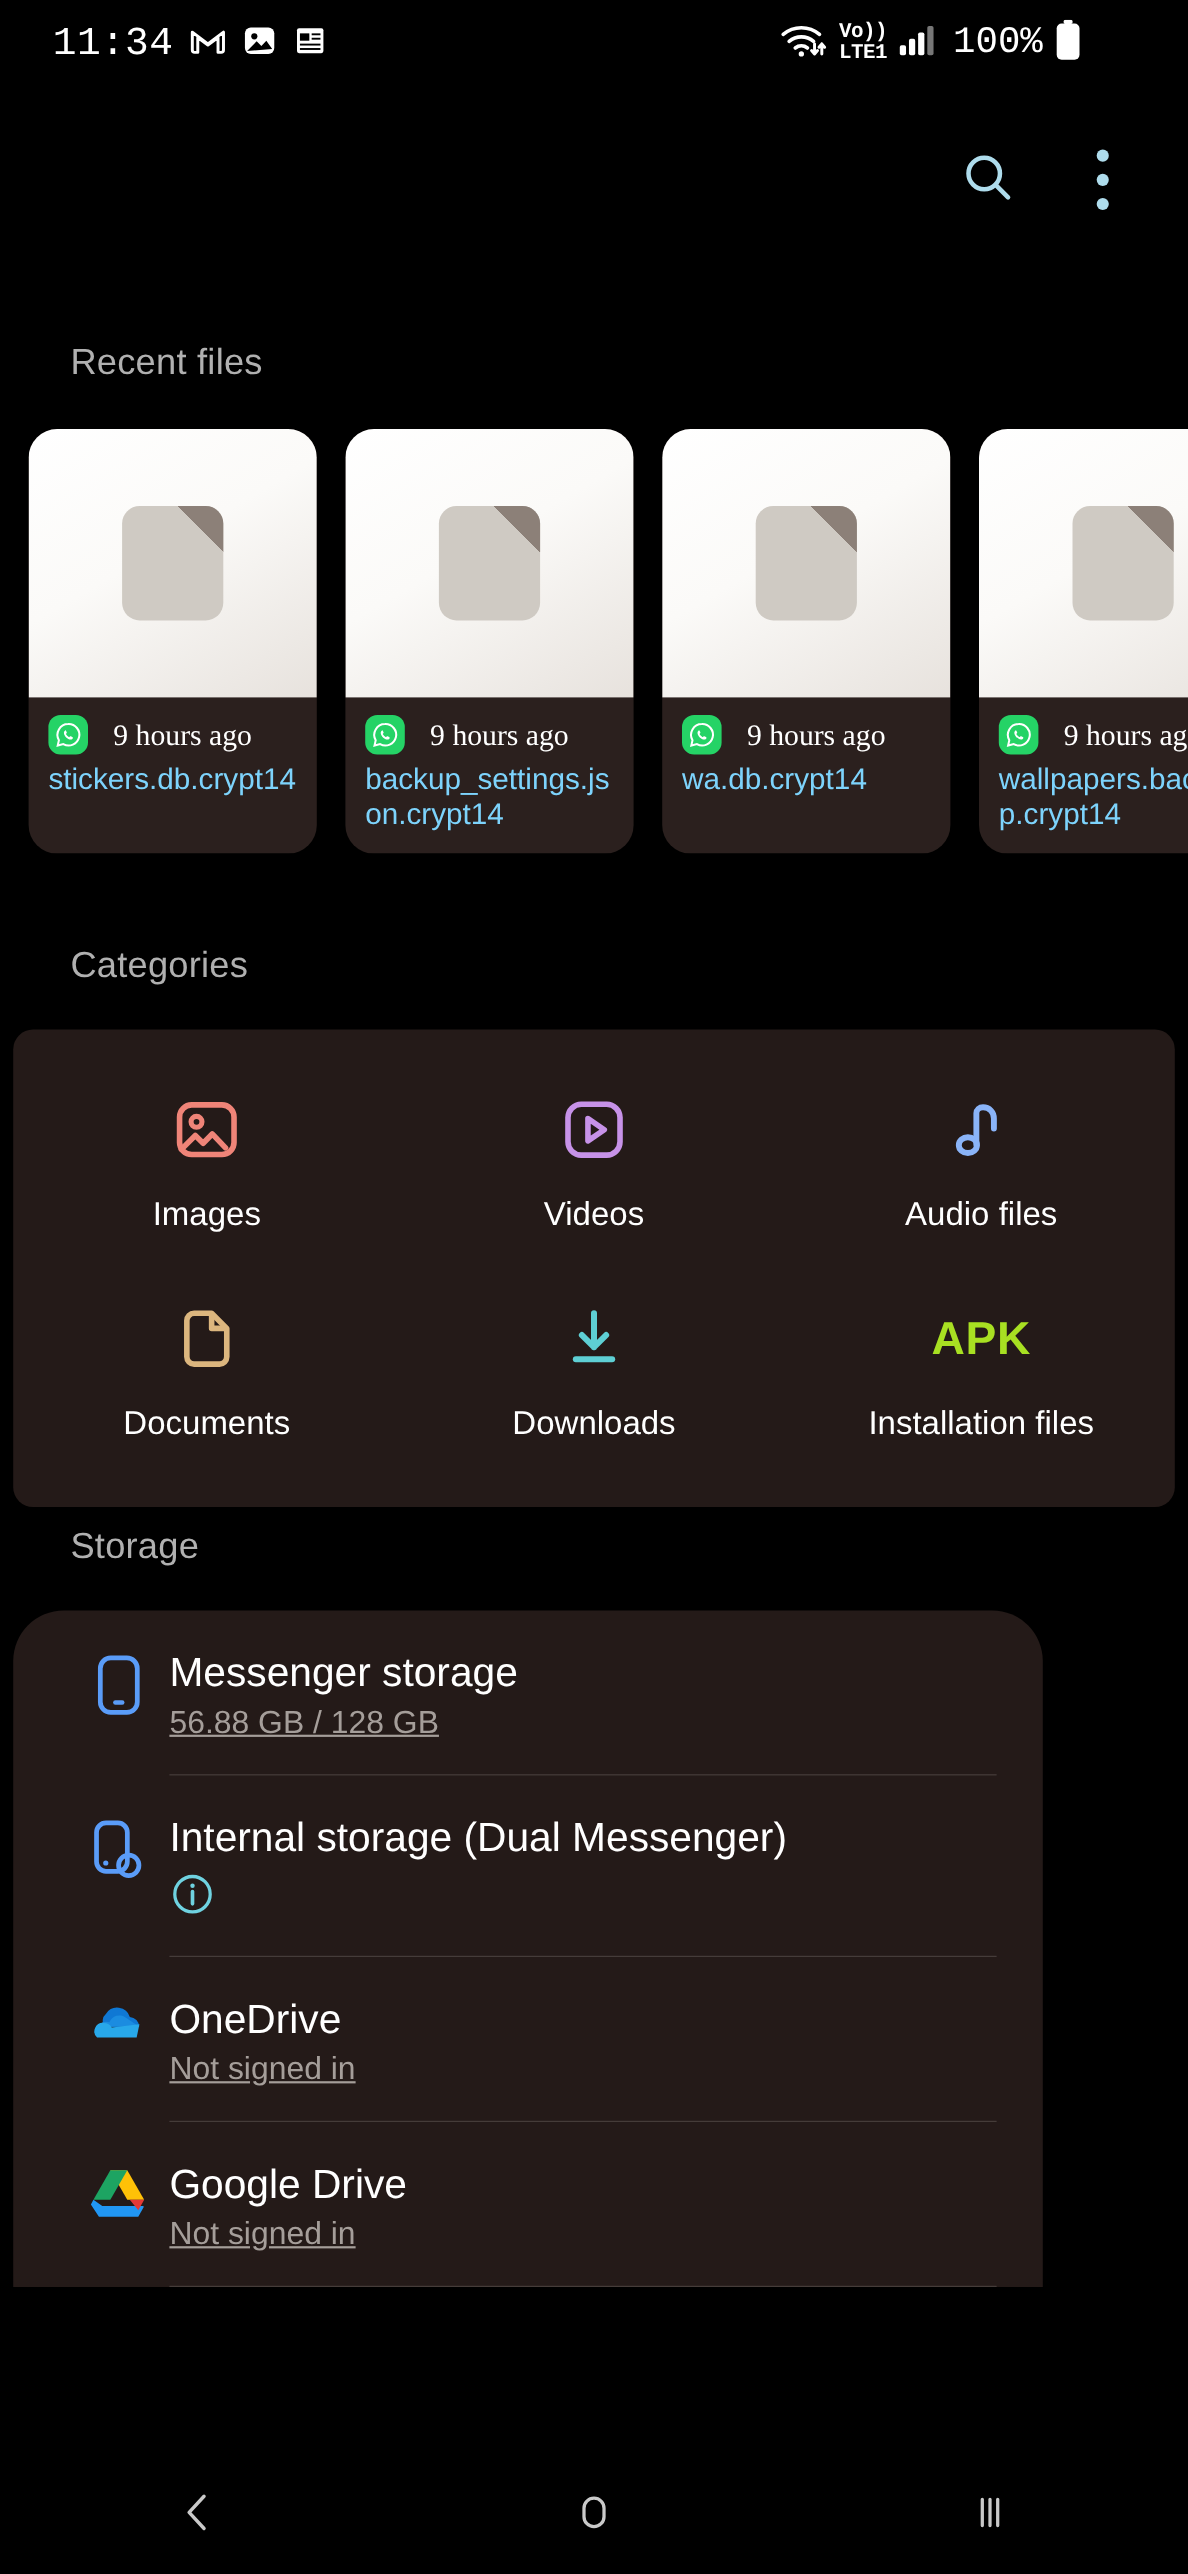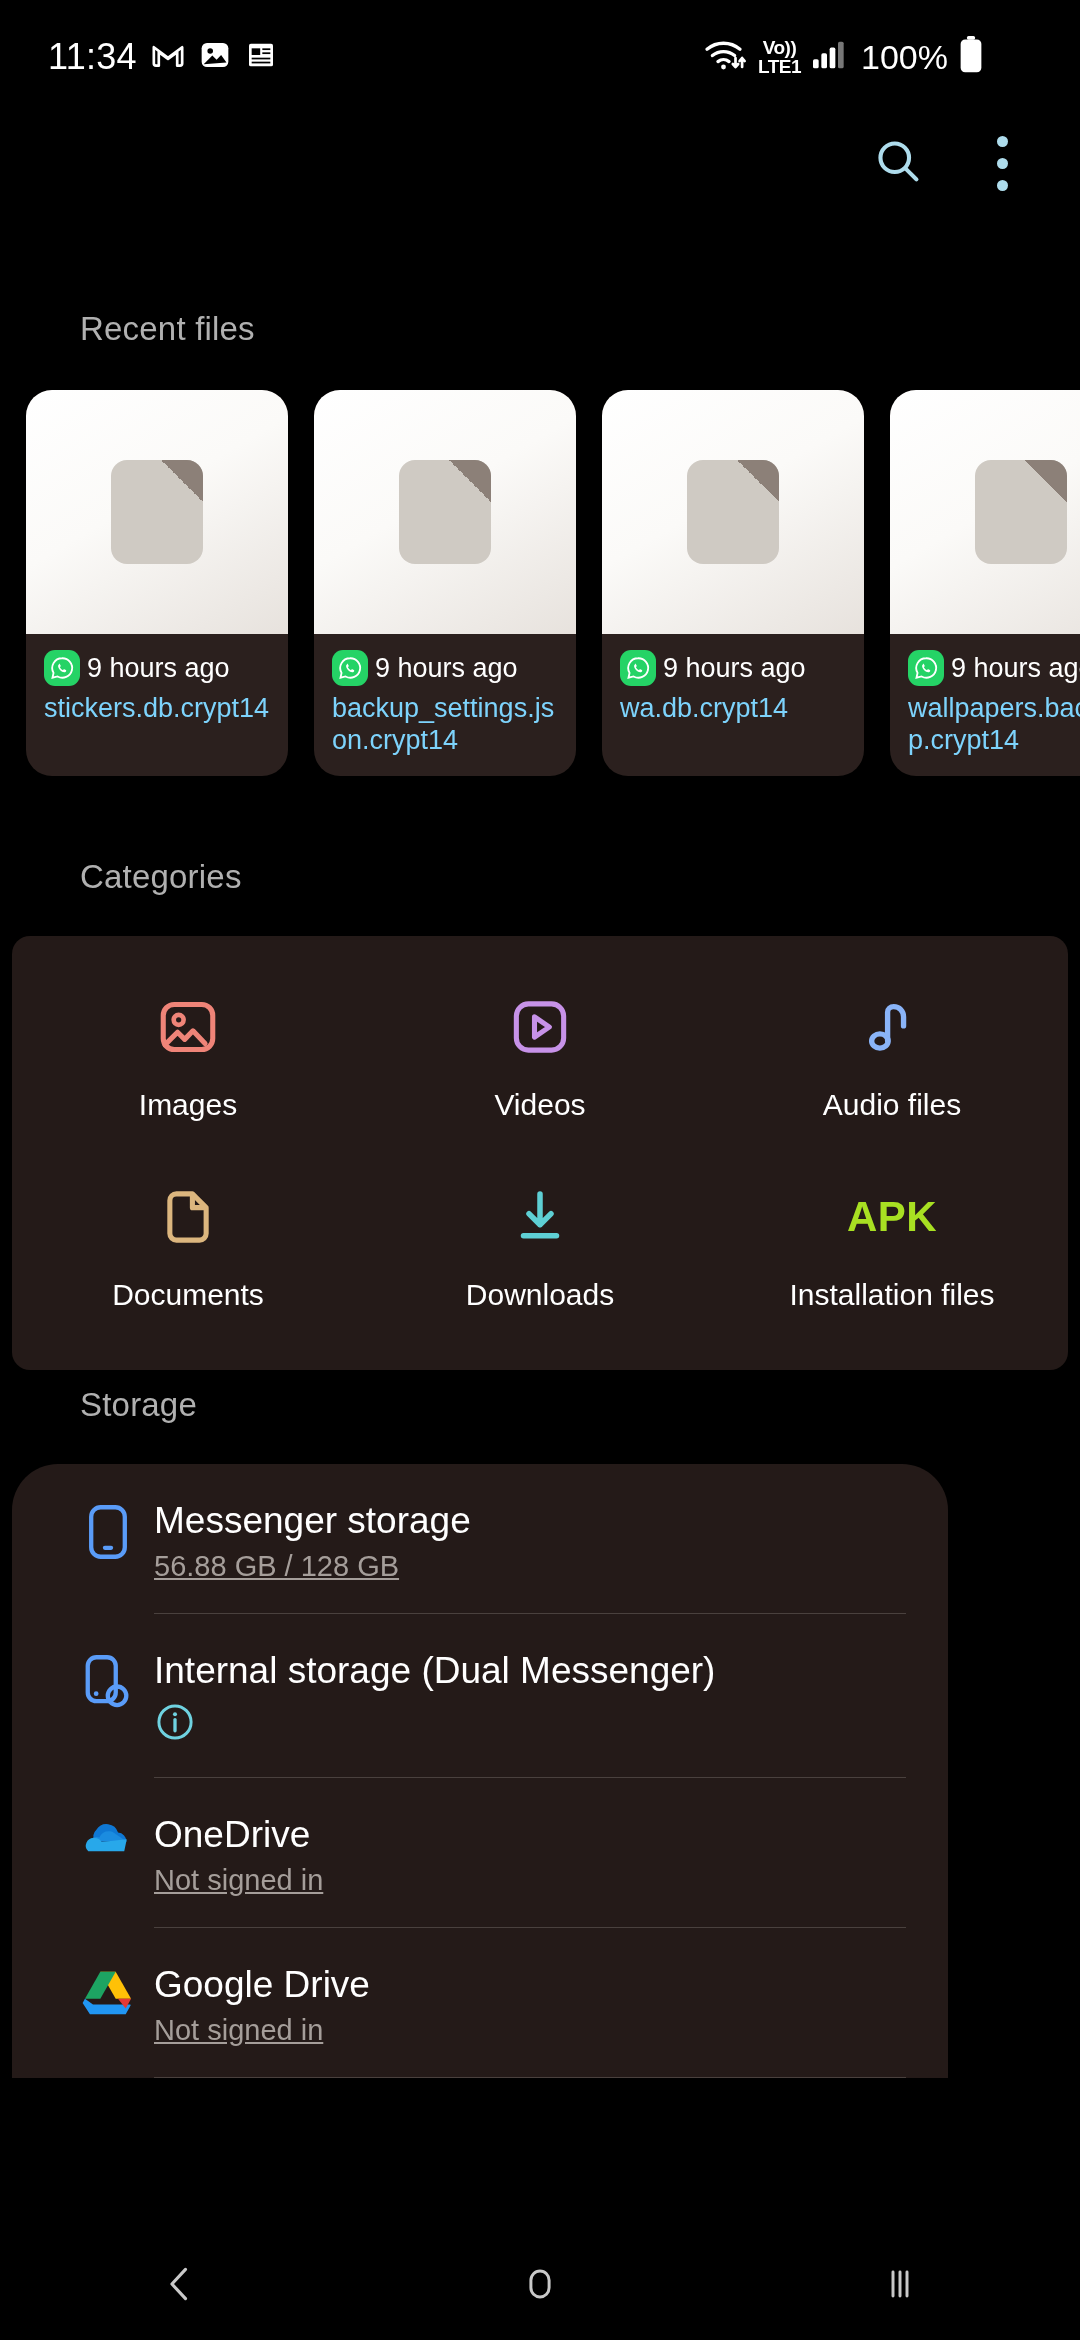--- a/index.html
+++ b/index.html
@@ -7,22 +7,23 @@
     width:1080px; height:2340px;
     background:#000;
     font-family:"Liberation Sans", sans-serif;
     overflow:hidden;
     -webkit-font-smoothing:antialiased;
   }
 
   
   .statusbar{
     position:absolute; top:0; left:0; width:1020px; height:78px;
-    display:flex; align-items:flex-end; justify-content:space-between;
+    display:flex; align-items:center; justify-content:space-between;
     padding:0 36px 0 48px;
+    font-family:Liberation Mono, monospace;
   }
   .sb-left{ display:flex; align-items:center; gap:14px; }
   .sb-clock{ color:#fff; font-size:36px; letter-spacing:.3px; }
   .sb-right{ display:flex; align-items:center; gap:10px; }
   .sb-batt-text{ color:#fff; font-size:34px; margin-left:6px; }
   .volte{
     display:flex; flex-direction:column; align-items:center; justify-content:center;
     color:#fff; line-height:1;
   }
   .volte .v1{ font-size:19px; font-weight:700; letter-spacing:-.5px;}
@@ -35,21 +36,21 @@
   }
   .appbar-btn{
     width:104px; height:104px; display:flex; align-items:center; justify-content:center;
   }
   .appbar-btn:last-child{ margin-right:26px; }
   .dot3{ display:flex; flex-direction:column; gap:11px; align-items:center; }
   .dot3 i{ width:11px; height:11px; border-radius:50%; background:#aedcec; display:block; }
 
   
   .sec-title{
-    color:#b0b0b0; font-size:33px; padding-left:80px; letter-spacing:.2px;
+    color:#b0b0b0; font-size:33px; padding-left:64px; letter-spacing:.2px;
   }
 
   
   .recent-wrap{ position:absolute; top:310px; left:0; width:1080px; }
   .recent-row{
     display:flex; gap:26px; padding-left:26px; margin-top:42px;
     width:1080px; overflow:hidden;
   }
   .rcard{
     width:262px; flex:0 0 262px; border-radius:26px; overflow:hidden;
@@ -63,21 +64,21 @@
   .doc-glyph{ position:relative; width:92px; height:104px; }
   .doc-glyph .body{
     position:absolute; inset:0; background:#cfcac3; border-radius:16px;
   }
   .doc-glyph .fold{
     position:absolute; right:0; top:0; width:42px; height:42px;
     background:linear-gradient(225deg,#8c8078 0%,#8c8078 50%,transparent 50%);
     border-top-right-radius:16px;
   }
   .rmeta{ padding:16px 14px 20px 18px; }
-  .rmeta-top{ display:flex; align-items:center; gap:7px; }
+  .rmeta-top{ display:flex; align-items:center; gap:23px;font-family:Liberation Serif, serif; }
   .wa-badge{
     width:36px; height:36px; border-radius:11px; background:#25d366;
     display:flex; align-items:center; justify-content:center; flex:0 0 36px;
   }
   .rtime{ color:#fff; font-size:27px; white-space:nowrap; }
   .rname{
     color:#7dd3fc; font-size:27px; line-height:1.17; margin-top:7px;
     word-break:break-all;
   }
 

